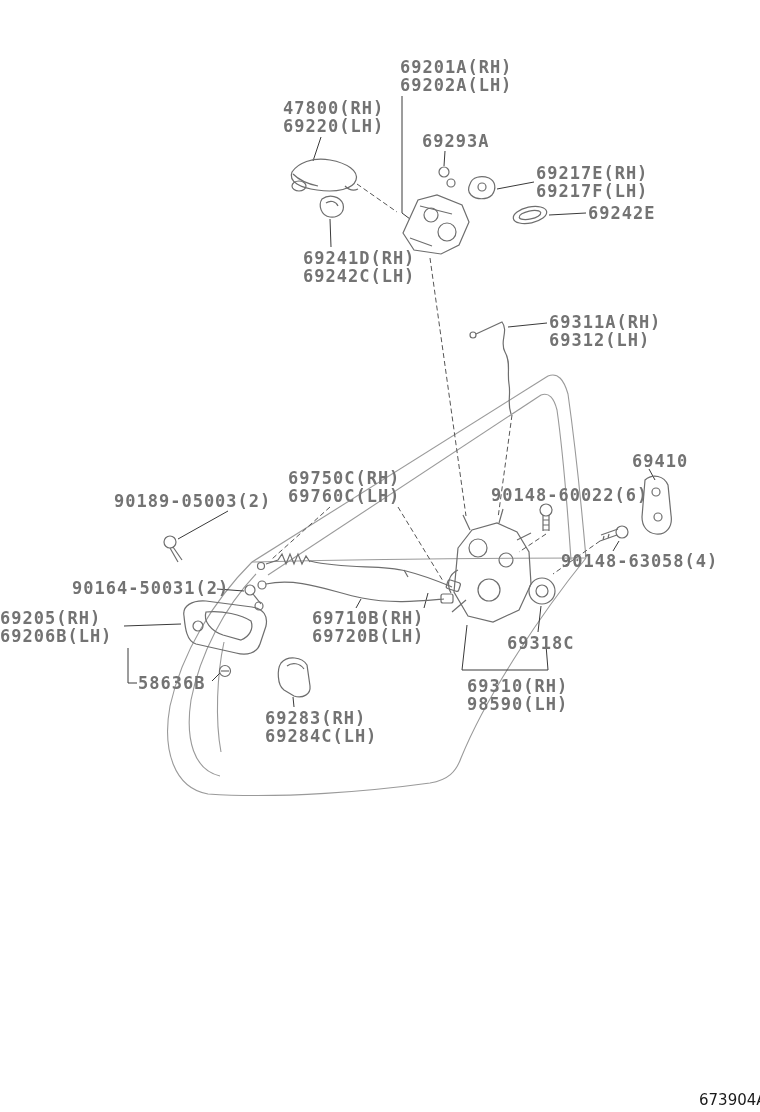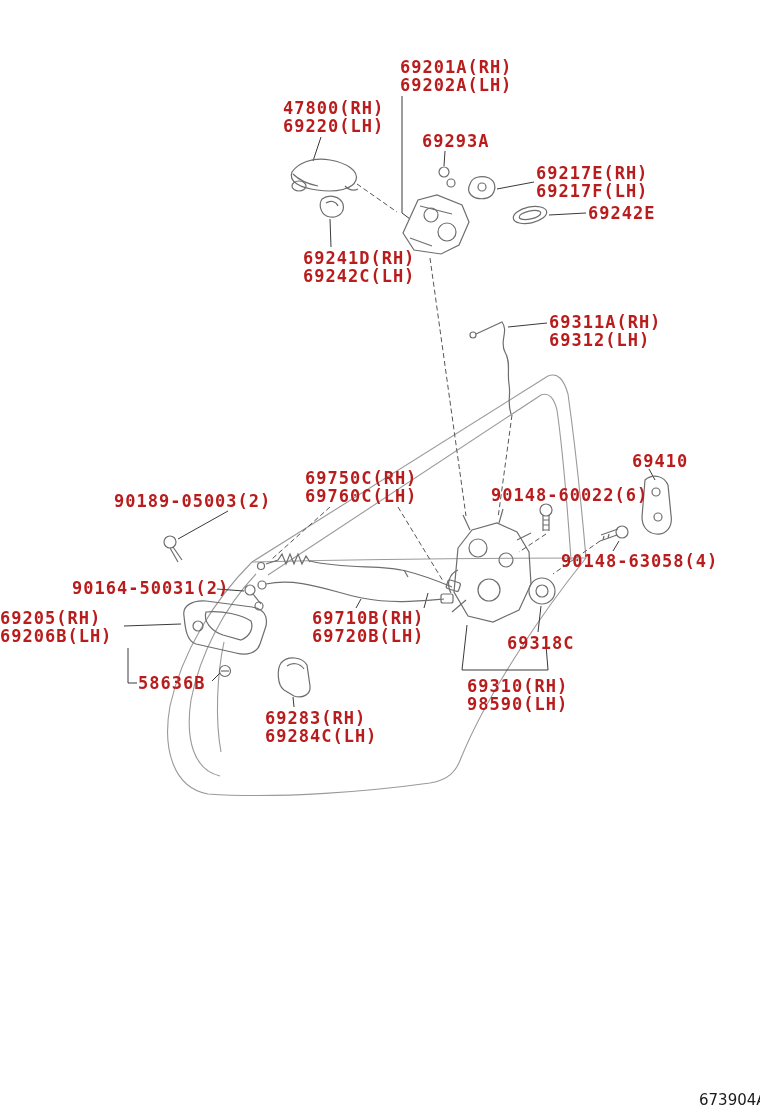--- a/index.html
+++ b/index.html
@@ -12,21 +12,21 @@
   }
   svg.canvas { position: absolute; left: 0; top: 0; z-index: 1; }
   .lbl {
     position: absolute;
     z-index: 2;
     font-family: "DejaVu Sans Mono", monospace;
     font-weight: bold;
     font-size: 17px;
     line-height: 18px;
     letter-spacing: 1px;
-    color: #b91c1c;
+    color: #737373;
     white-space: nowrap;
   }
   .lbl span { display: block; }
   .lbl.align-right { text-align: left; }
   .code {
     position: absolute;
     z-index: 2;
     font-family: "DejaVu Sans", sans-serif;
     font-size: 15px;
     color: #1a1a1a;
@@ -225,21 +225,21 @@
 
 <div class="lbl" style="left:549px; top:313px">
   <span>69311A(RH)</span>
   <span>69312(LH)</span>
 </div>
 
 <div class="lbl" style="left:632px; top:452px">
   <span>69410</span>
 </div>
 
-<div class="lbl" style="left:305px; top:469px">
+<div class="lbl" style="left:288px; top:469px">
   <span>69750C(RH)</span>
   <span>69760C(LH)</span>
 </div>
 
 <div class="lbl" style="left:491px; top:486px">
   <span>90148-60022(6)</span>
 </div>
 
 <div class="lbl" style="left:114px; top:492px">
   <span>90189-05003(2)</span>

